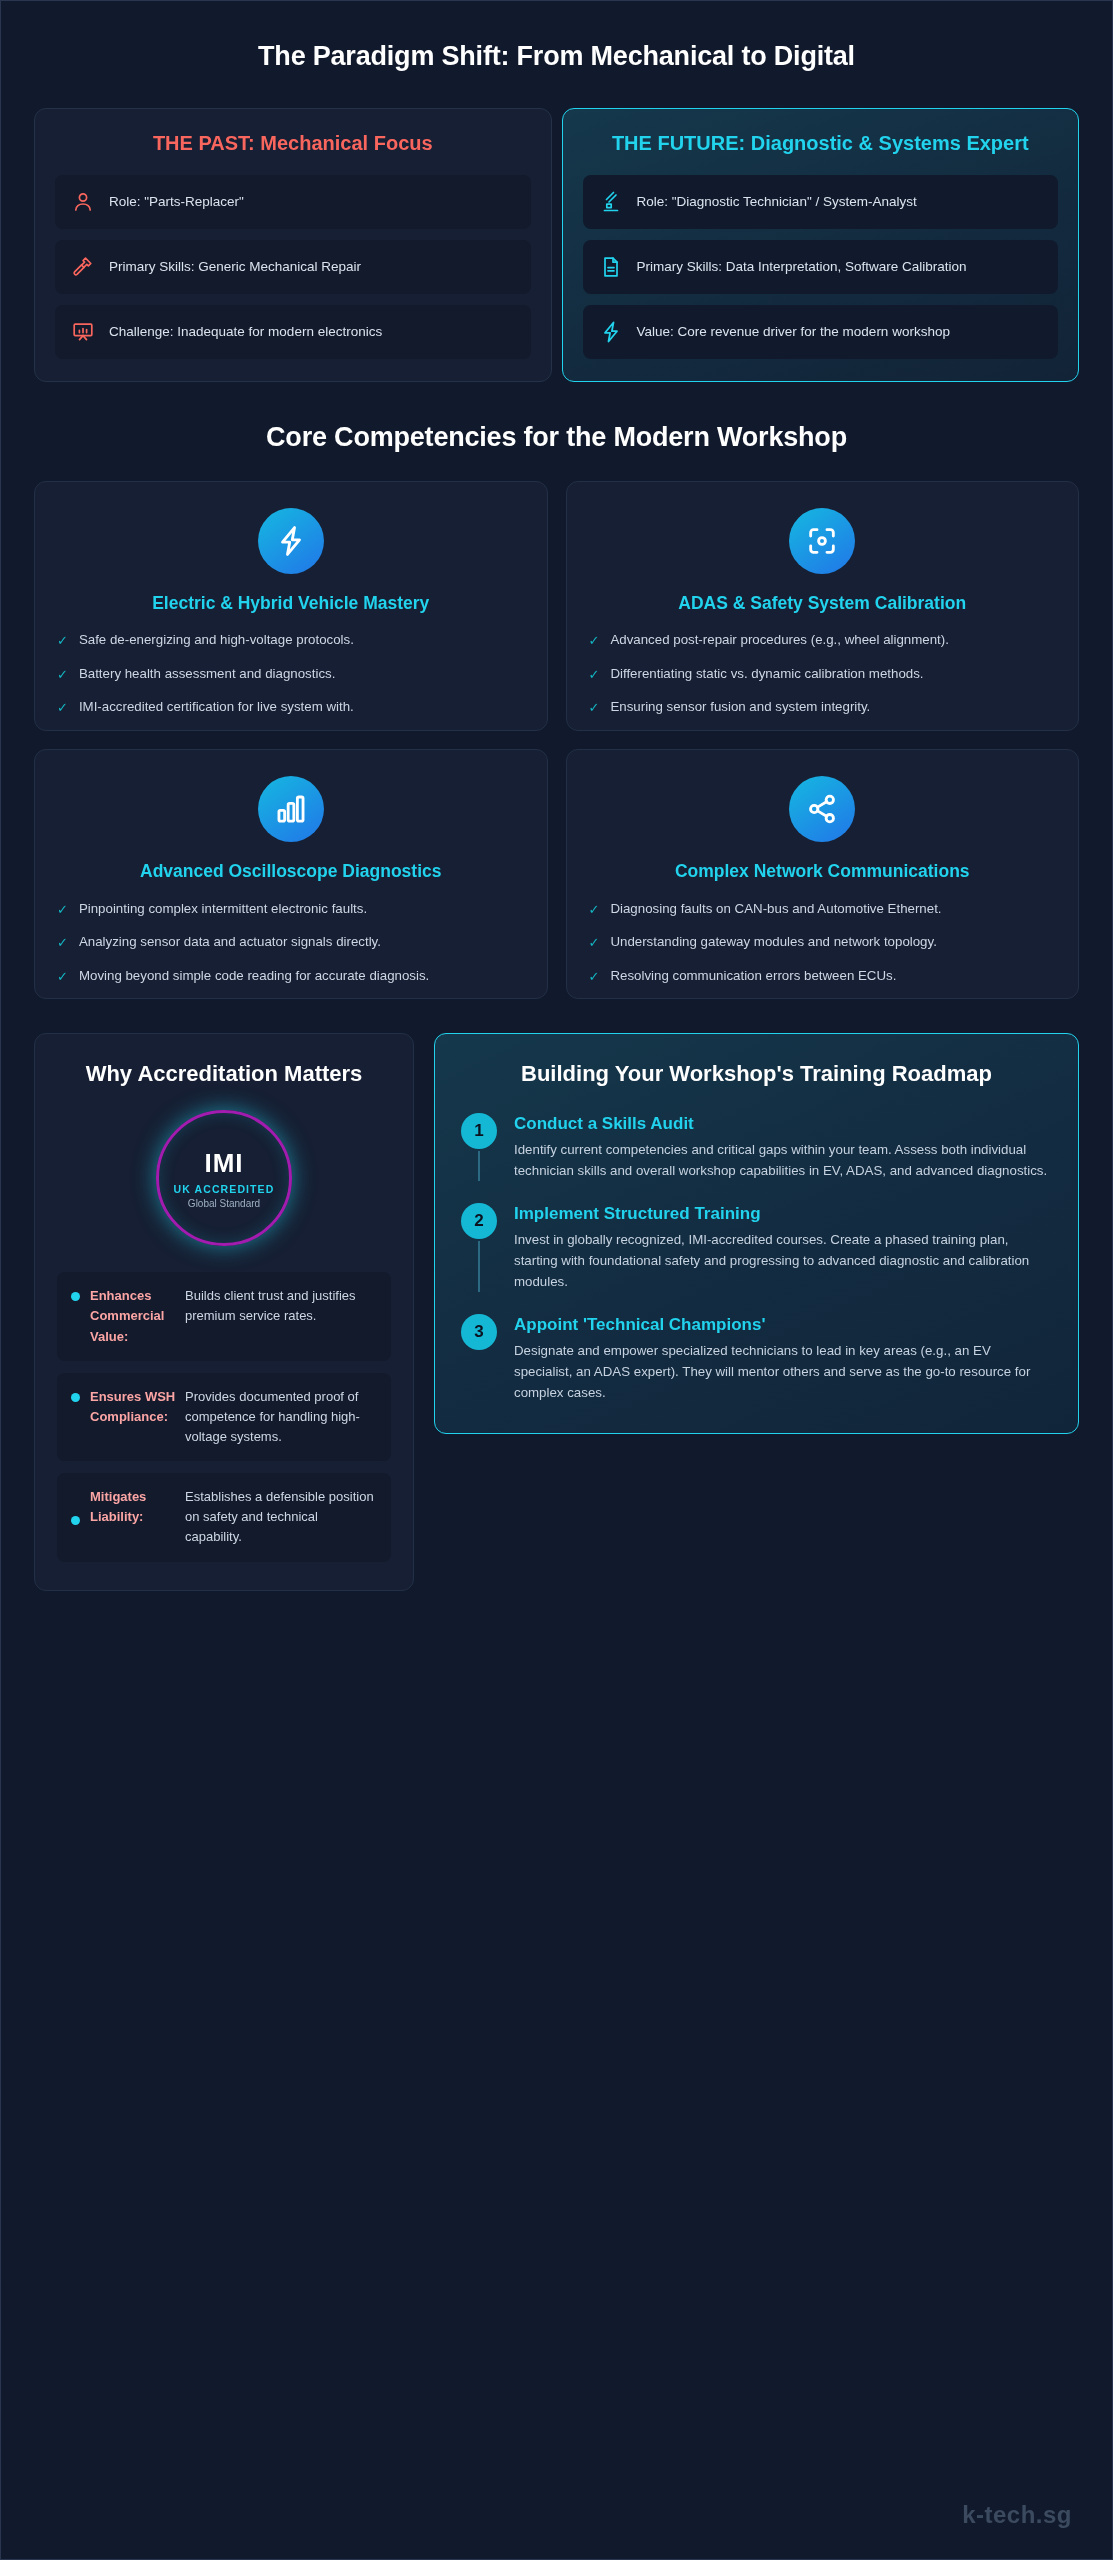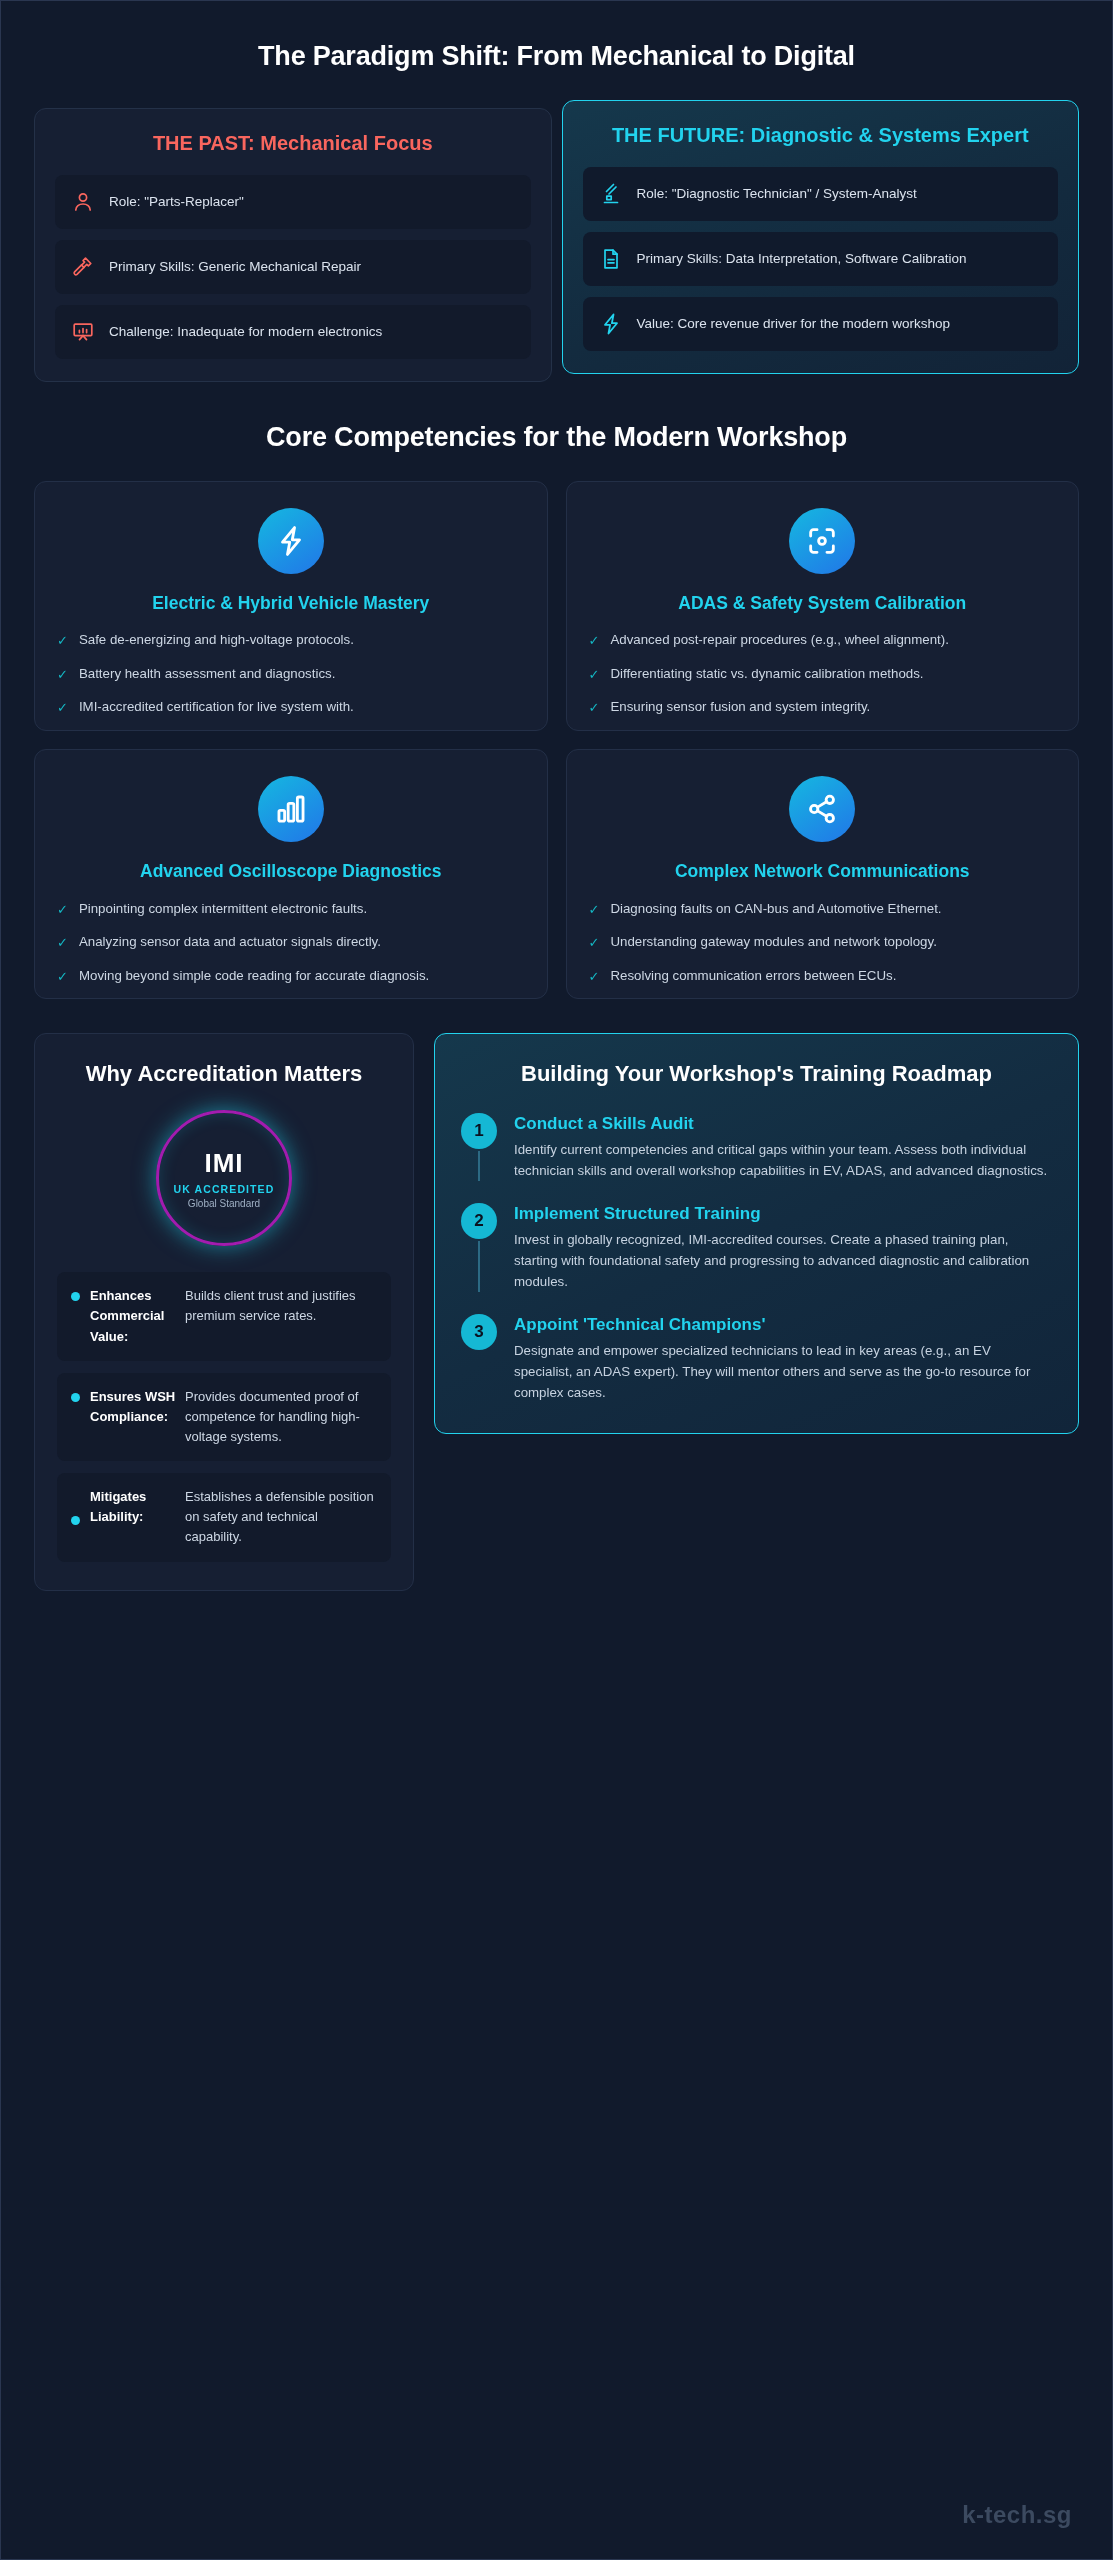--- a/index.html
+++ b/index.html
@@ -48,21 +48,21 @@
     font-weight: bold;
     margin: 40px 0 28px 0;
     letter-spacing: -0.2px;
   }
 
   
   .wrap { padding: 0 33px; }
   .paradigm {
     display: flex;
     gap: 10px;
-    align-items: flex-start;
+    align-items: flex-end;
   }
   .p-card {
     flex: 1;
     border-radius: 12px;
     padding: 22px 20px 22px 20px;
   }
   .p-card.past {
     background: #161f33;
     border: 1px solid #243148;
     margin-top: 8px;
@@ -196,21 +196,21 @@
   .dot {
     flex: 0 0 9px; width: 9px; height: 9px;
     border-radius: 50%; background: #22d3ee;
     margin-top: 6px;
   }
   .a-body { display: flex; gap: 0px; flex: 1; }
   .a-label {
     flex: 0 0 95px;
     font-size: 13px;
     font-weight: bold;
-    color: #ffffff;
+    color: #fca5a5;
     line-height: 1.55;
   }
   .a-desc {
     flex: 1;
     font-size: 13px;
     color: #cdd7e4;
     line-height: 1.55;
   }
 
   .roadmap {

